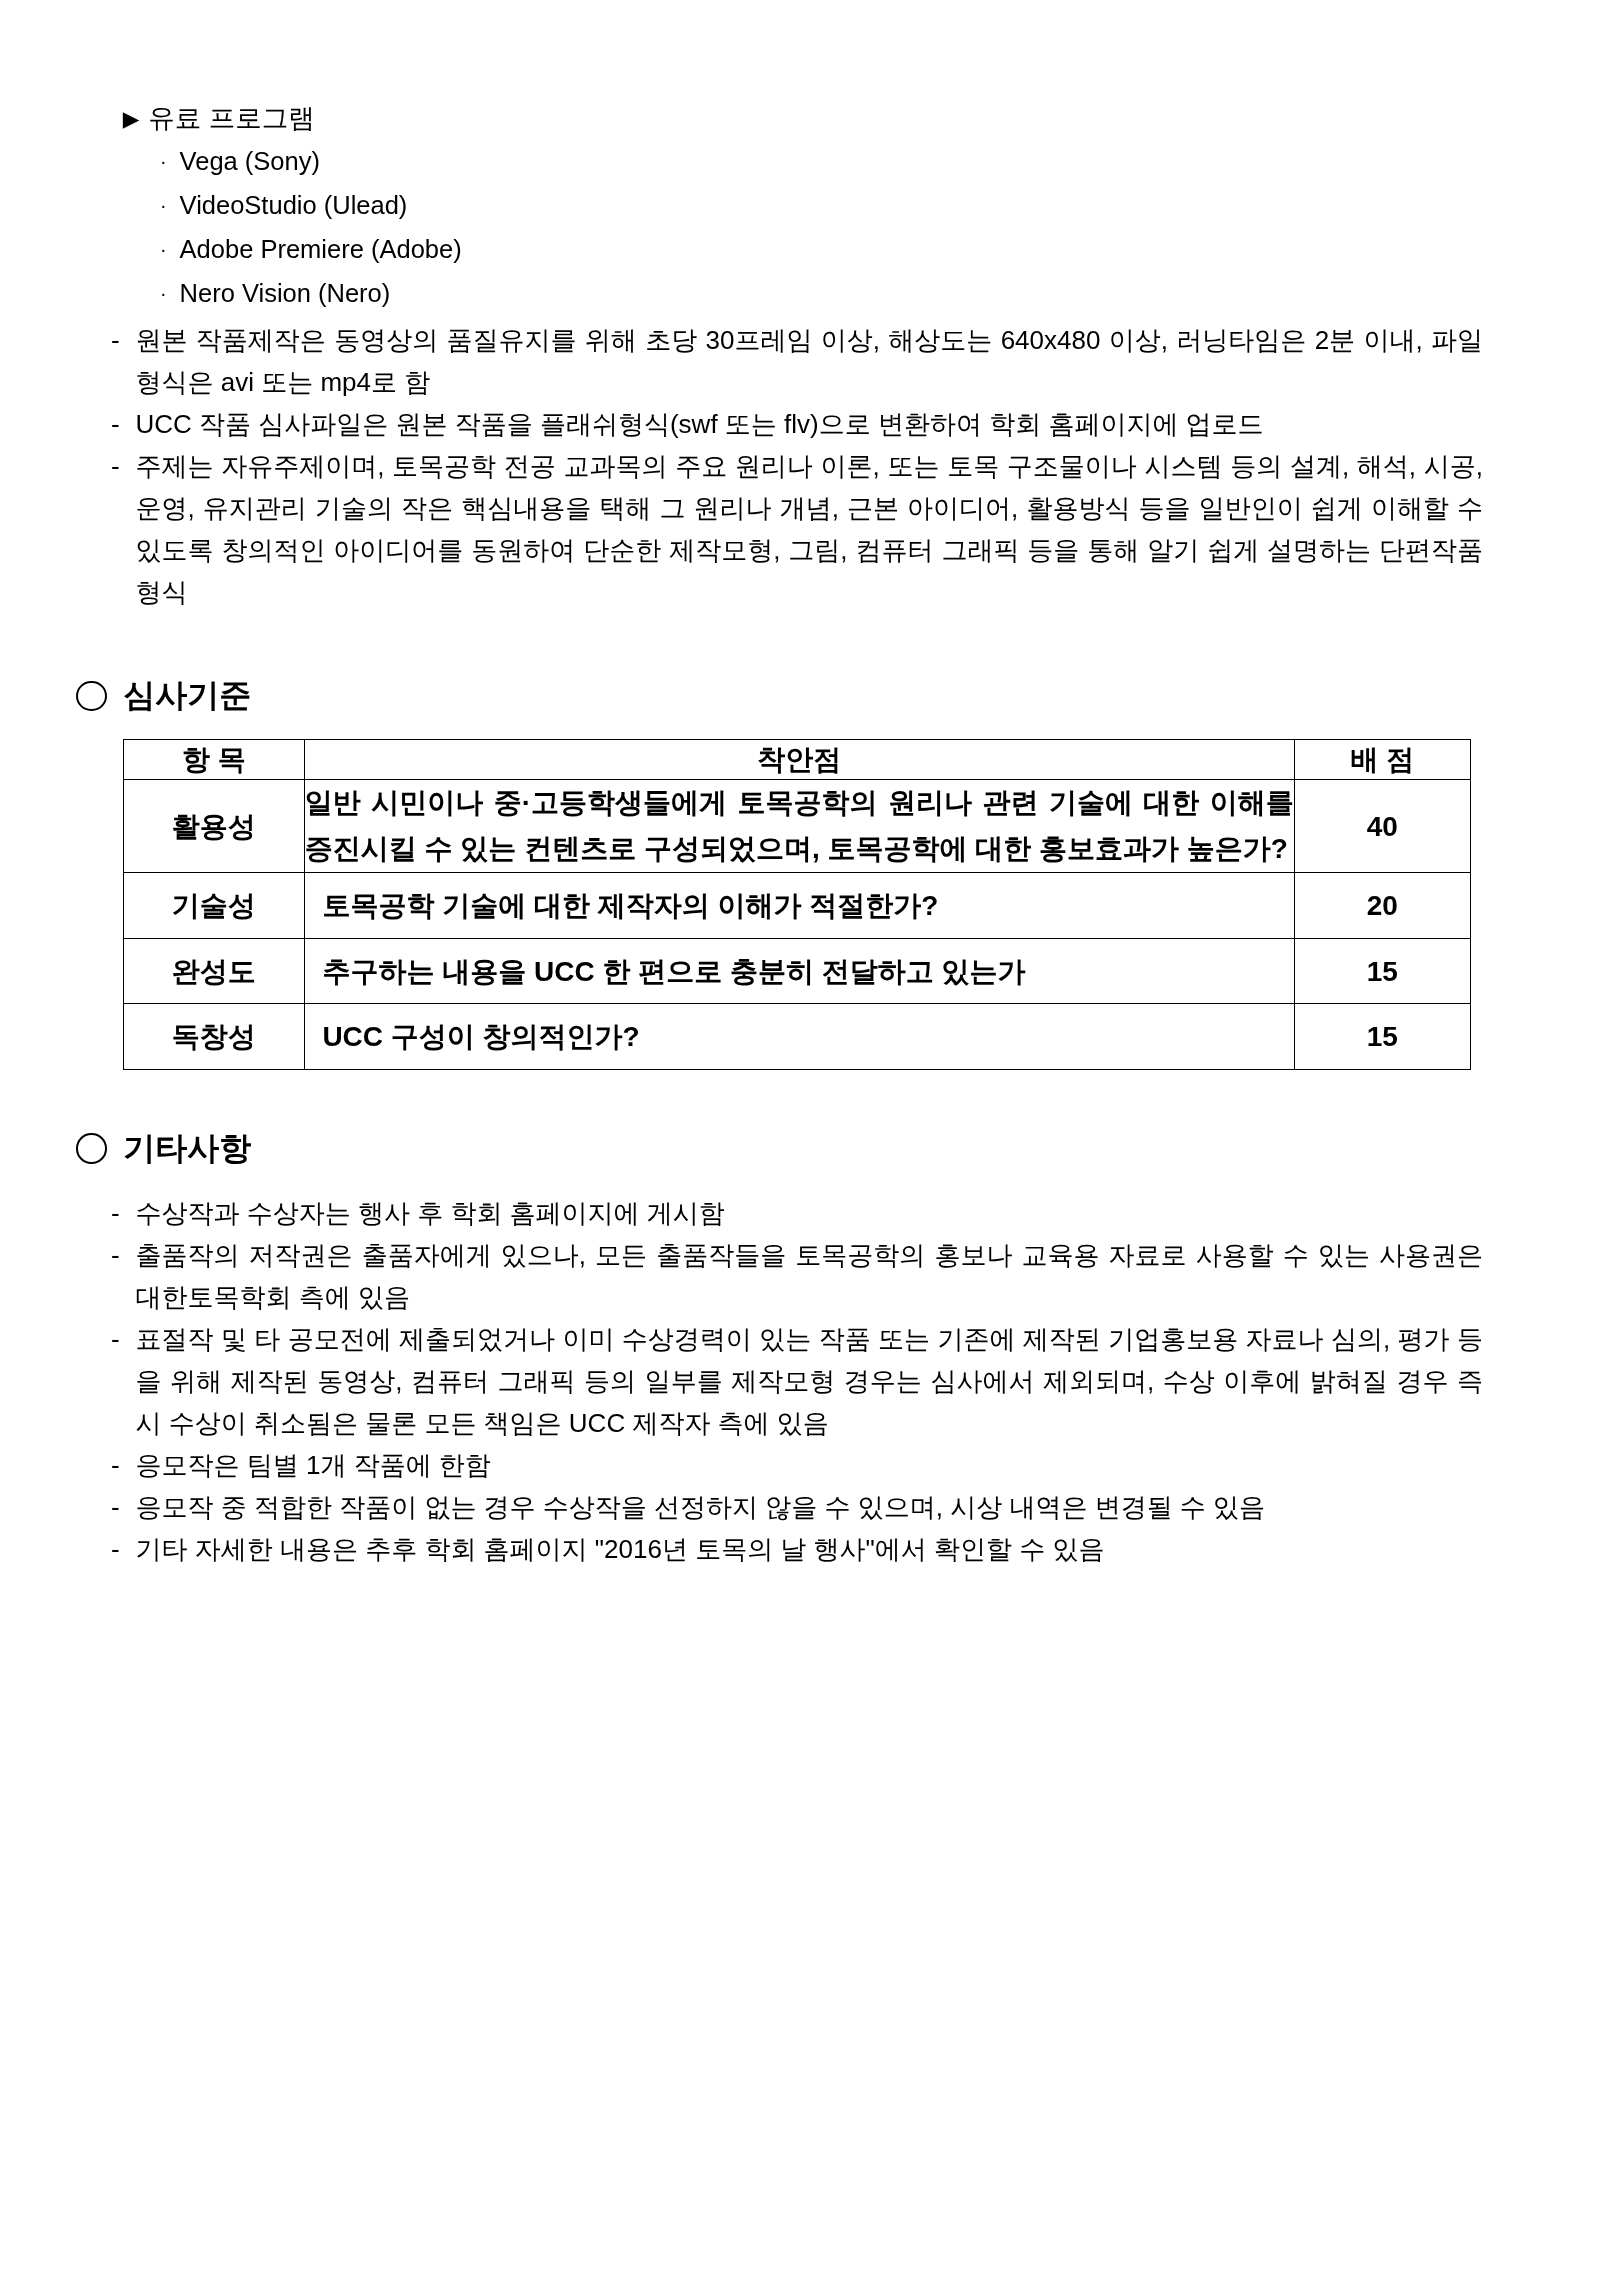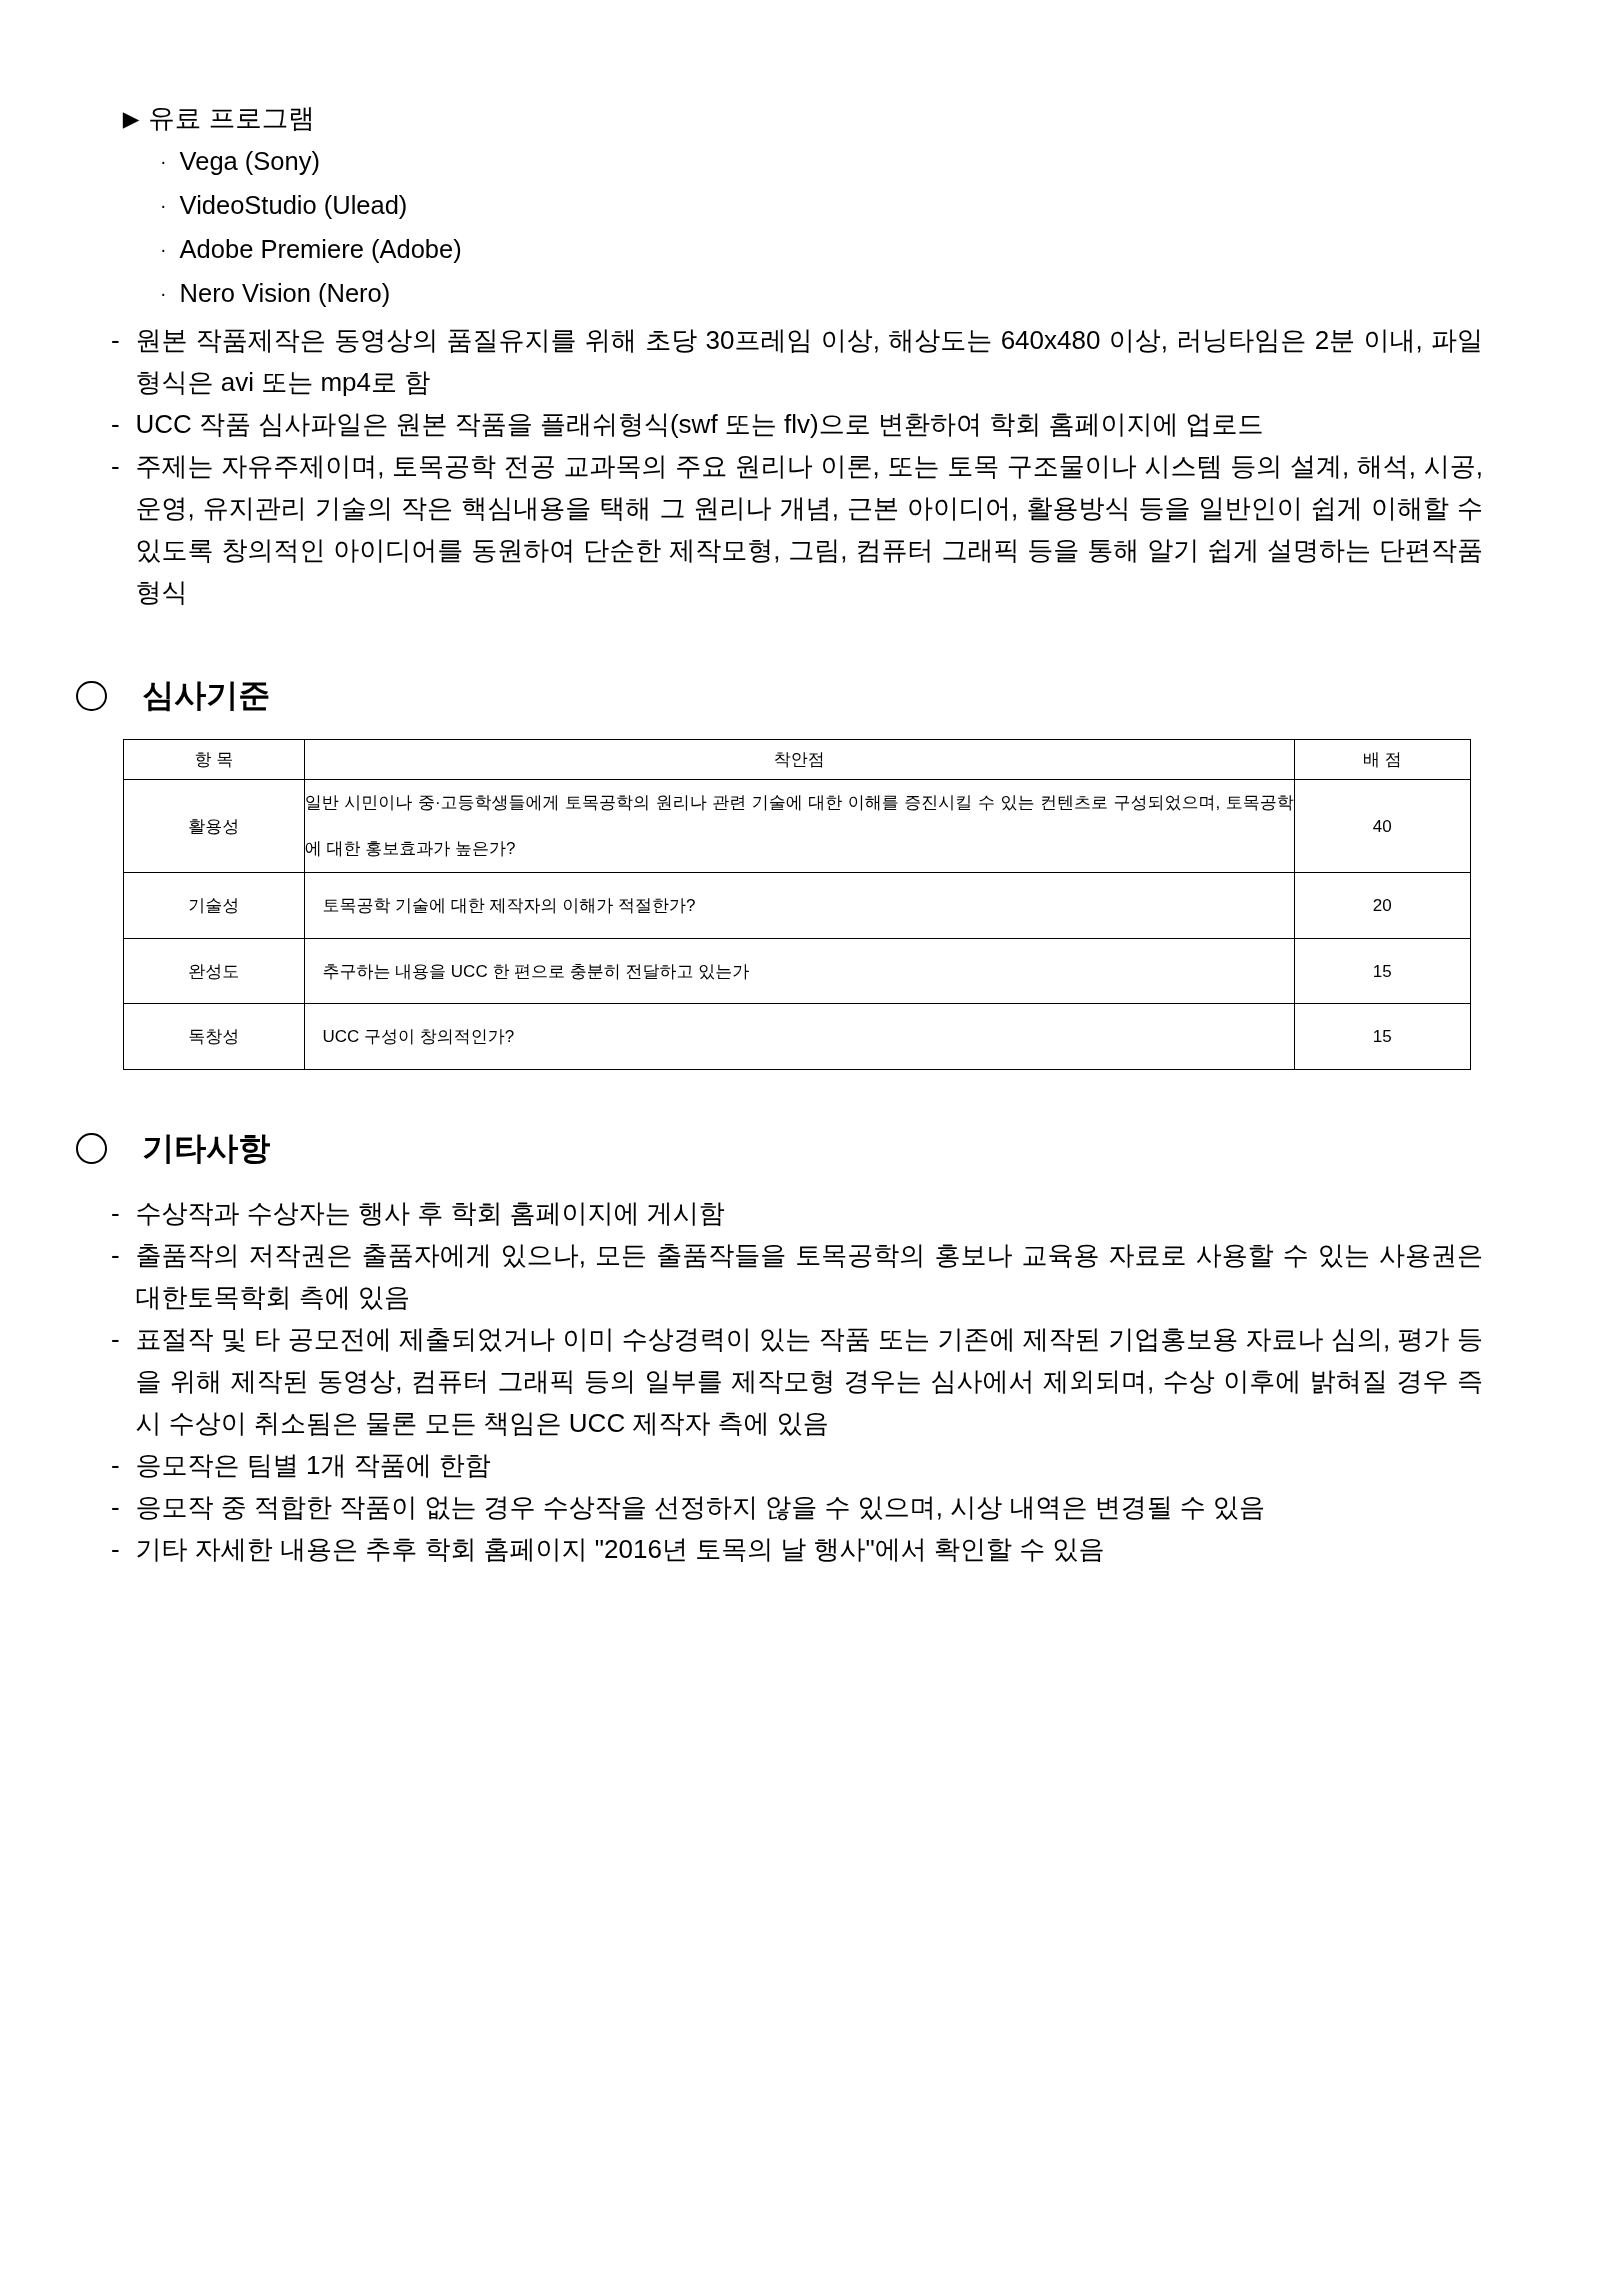--- a/index.html
+++ b/index.html
@@ -73,43 +73,42 @@
   }
   .dash-body.nojust { text-align: left; }
 
   
   .section-head {
     display: flex;
     align-items: center;
     font-size: 32px;
     font-weight: bold;
     margin-left: -37px;
-    gap: 19px;
   }
   .circle-glyph {
     display: inline-block;
     width: 26.5px;
     height: 26.5px;
     border: 2.5px solid #000;
     border-radius: 50%;
     margin-right: 16.7px;
     flex: 0 0 auto;
   }
 
   
   table.criteria {
     border-collapse: collapse;
     width: 1348px;
     margin-left: 9.8px;
     table-layout: fixed;
   }
   table.criteria td, table.criteria th {
     border: 1.6px solid #000;
-    font-weight: normal;
-    font-size: 17px;
+    font-weight: bold;
+    font-size: 28px;
     padding: 0;
   }
   .col-item   { width: 181px; }
   .col-point  { width: 990px; }
   .col-score  { width: 176px; }
 
   .cell-center {
     text-align: center;
     vertical-align: middle;
     padding: 12.7px 5.9px;

